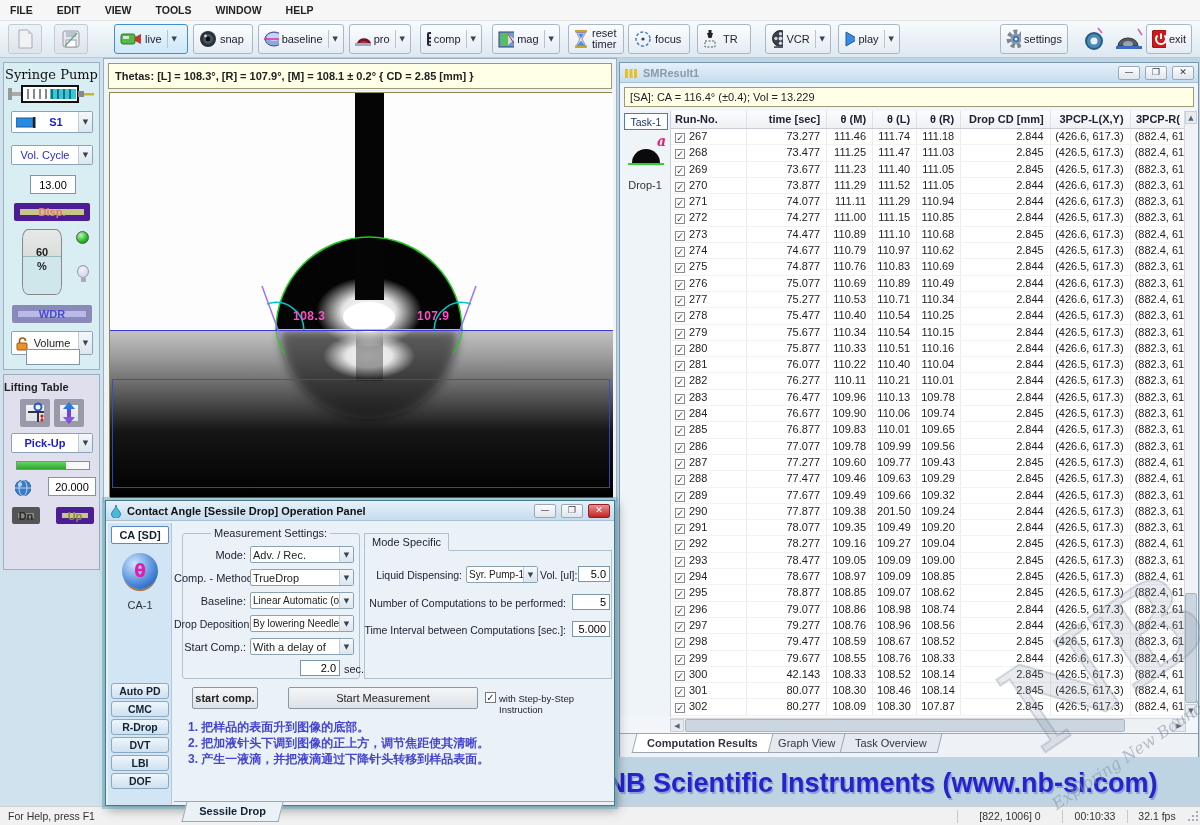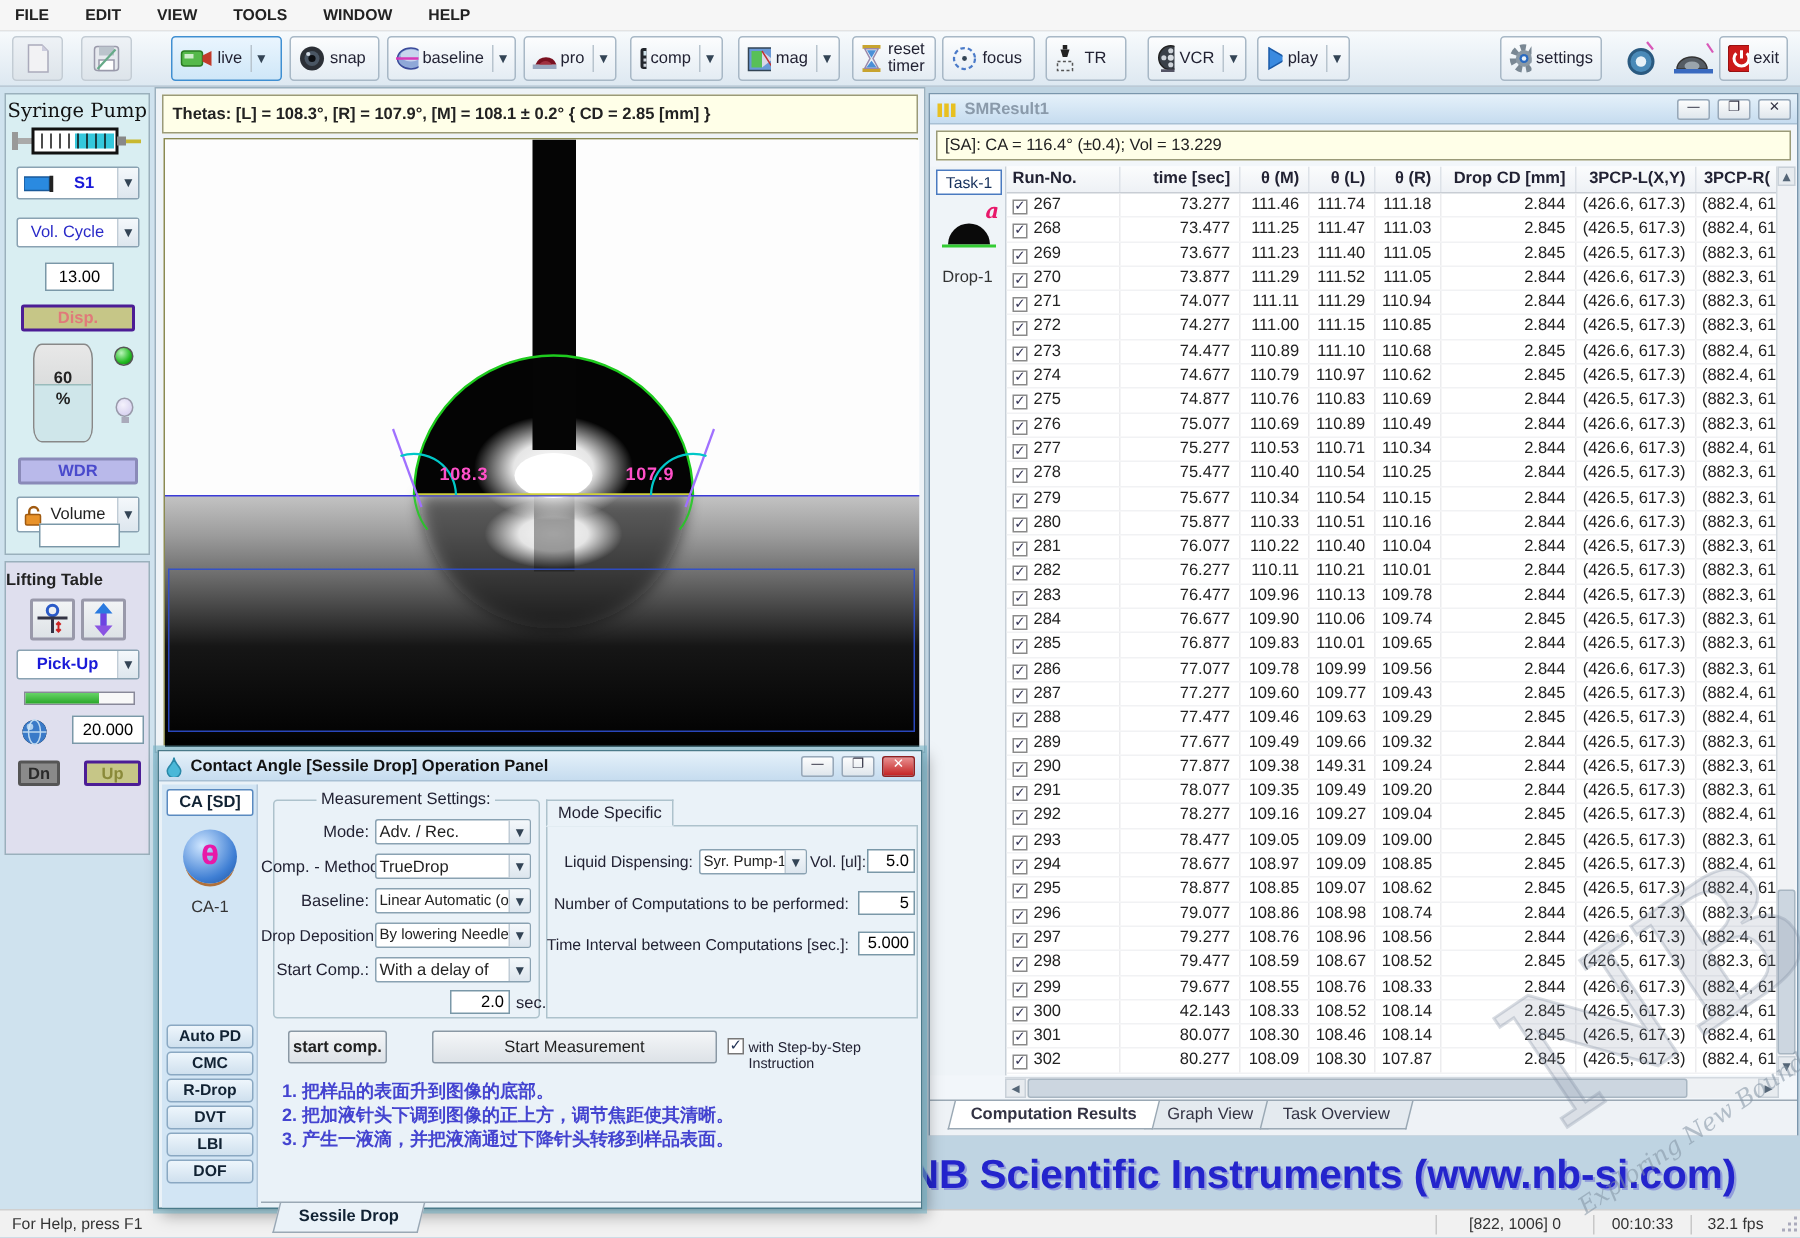--- a/index.html
+++ b/index.html
@@ -28,21 +28,21 @@
   
   #sidebar { position:absolute; left:0; top:58px; width:103px; height:748px; background:#cfe2ee; }
   .sidebox { position:absolute; left:3px; width:97px; border:1px solid #9ab0bc; background:#d9eef2; }
   #box-lift { background:#dfdfee; }
   .sp-title { font-family:"DejaVu Serif",serif; font-size:13px; text-align:center; color:#111; }
   .combo { position:absolute; background:#fff; border:1px solid #8aa2b2; border-radius:2px; display:flex; align-items:stretch; font-size:11px; }
   .combo .cv { flex:1; display:flex; align-items:center; justify-content:center; white-space:nowrap; overflow:hidden; padding:0 2px; }
   .combo .ca { width:14px; border-left:1px solid #c0ccd6; background:linear-gradient(#f4f8fb,#dde6ee); display:flex; align-items:center; justify-content:center; font-size:7px; color:#345; font-family:"DejaVu Sans",sans-serif; }
   .blue-txt { color:#1a1ad8; font-weight:700; }
   .field { position:absolute; background:#fff; border:1px solid #7a98a8; font-size:11px; text-align:center; font-family:"Liberation Sans",sans-serif; }
-  .sbtn { position:absolute; border:2px solid #4c1d95; border-radius:2px; display:flex; align-items:center; justify-content:center; font-size:11px; }
+  .sbtn { position:absolute; border:6px solid #4c1d95; border-radius:2px; display:flex; align-items:center; justify-content:center; font-size:11px; }
   .cylinder { position:absolute; left:18px; width:40px; border:1px solid #888; border-radius:6px/10px; background:linear-gradient(#e8e8e8,#c8cccc); overflow:hidden; }
   .cyl-liquid { position:absolute; bottom:0; left:0; width:100%; background:#cfe6ea; border-top:1px solid #9bb; }
   .cyl-label { position:absolute; width:100%; text-align:center; font-weight:700; color:#222; }
   .led { position:absolute; width:13px; height:13px; border-radius:50%; background:radial-gradient(circle at 35% 30%,#baf5ba,#22bb22 60%,#0a7a0a); border:1px solid #555; }
   .bulb { position:absolute; width:12px; height:13px; border-radius:50%; background:radial-gradient(circle at 40% 35%,#f4f2fc,#cfc8ec); border:1px solid #99a; }
   .bulb:after { content:""; position:absolute; left:3px; top:12px; width:5px; height:4px; background:#aab; }
   .progress { position:absolute; border:1px solid #889; background:#f8f8f8; }
   .progress > div { height:100%; background:linear-gradient(#66d466,#2aa82a); }
 
   
@@ -695,21 +695,21 @@
           <div>109.66</div>
           <div>109.32</div>
           <div>2.844</div>
           <div>(426.5, 617.3)</div>
           <div>(882.3, 61</div>
         </div>
           <div class="trow">
           <div><span class="cb">✓</span><span>290</span></div>
           <div>77.877</div>
           <div>109.38</div>
-          <div>149.31</div>
+          <div>201.50</div>
           <div>109.24</div>
           <div>2.844</div>
           <div>(426.5, 617.3)</div>
           <div>(882.3, 61</div>
         </div>
           <div class="trow">
           <div><span class="cb">✓</span><span>291</span></div>
           <div>78.077</div>
           <div>109.35</div>
           <div>109.49</div>

